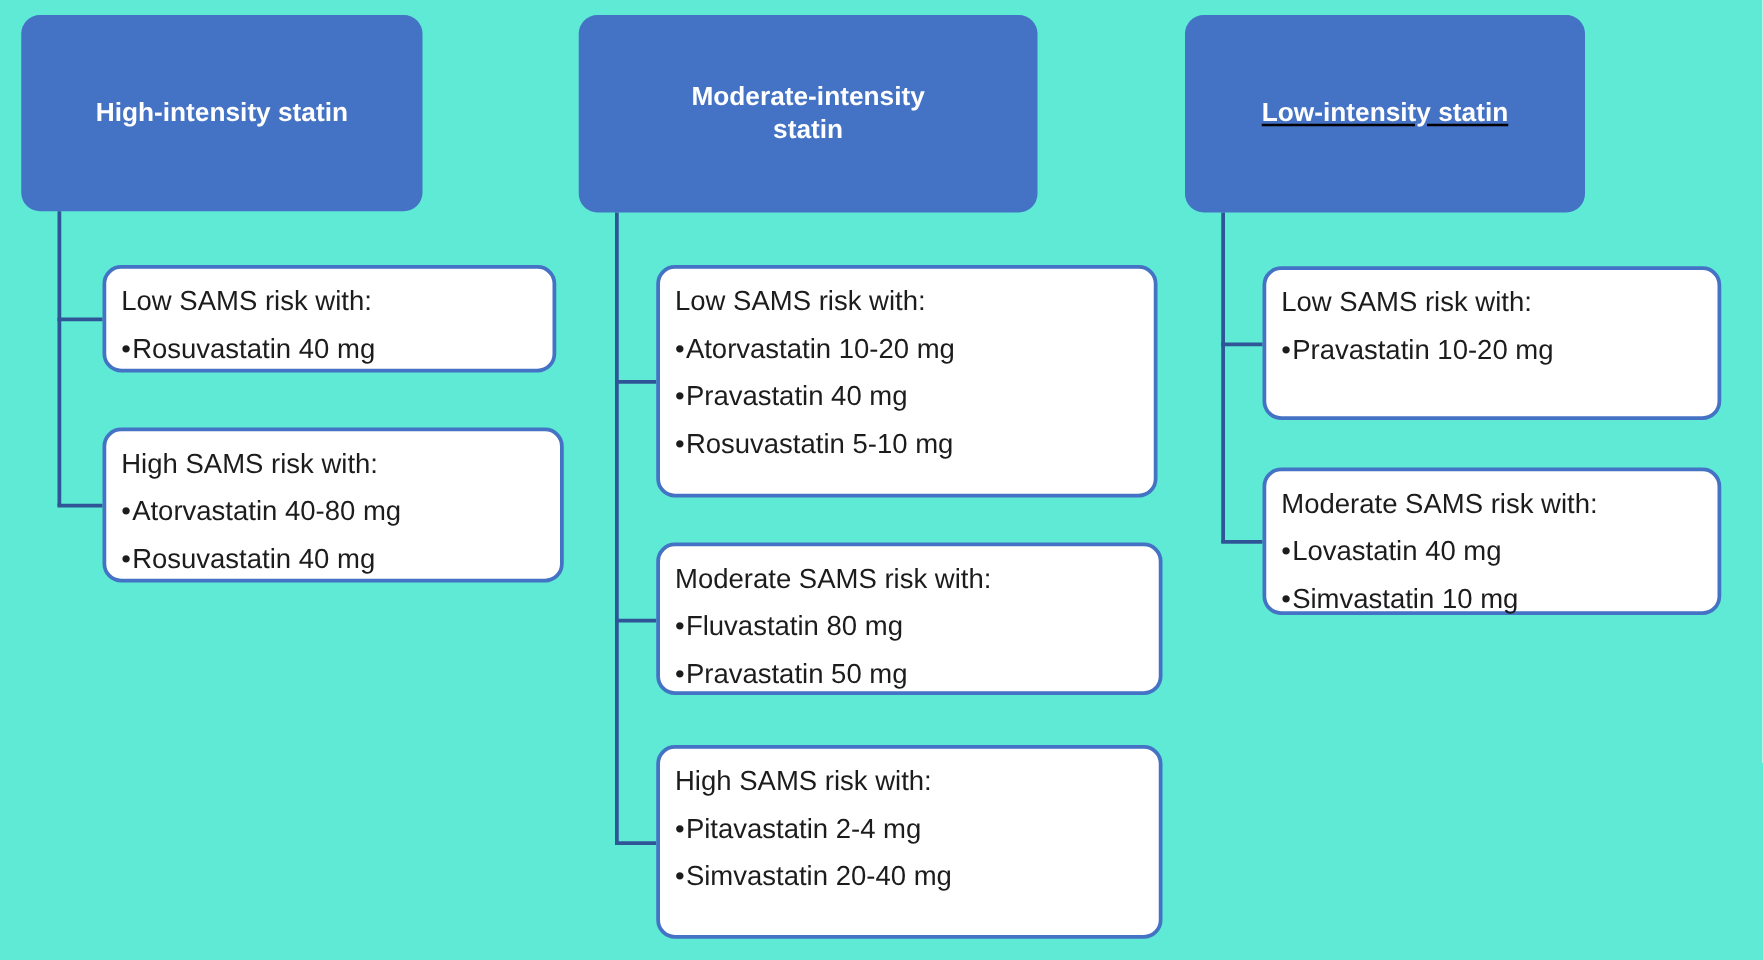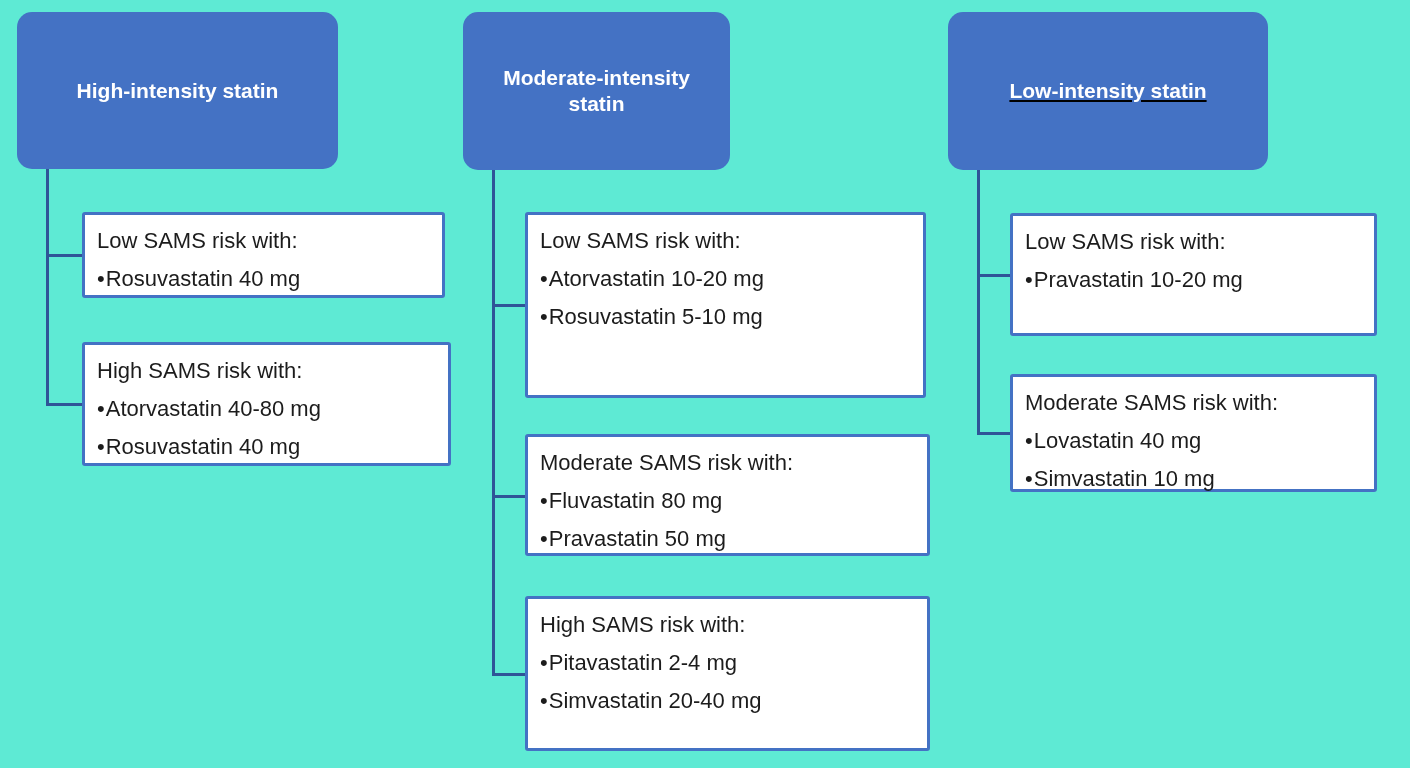--- a/index.html
+++ b/index.html
@@ -28,21 +28,21 @@
     font-weight: bold;
     font-size: 21px;
     line-height: 26px;
     max-width: 225px;
   }
 
   .child-box {
     position: absolute;
     background: #ffffff;
     border: 3px solid #4472c4;
-    border-radius: 3px;
+    border-radius: 15px;
     padding: 7px 6px 0 12px;
     overflow: visible;
   }
   .line {
     font-size: 22px;
     line-height: 38px;
     color: #1c1c1c;
     white-space: nowrap;
   }
   .bullet {
@@ -74,32 +74,33 @@
     <div class="line">Low SAMS risk with:</div>
     <div class="line"><span class="bullet">•</span><span>Rosuvastatin 40 mg</span></div>
   </div>
 
   <div class="child-box" style="left:82px; top:342px; width:369px; height:124px;">
     <div class="line">High SAMS risk with:</div>
     <div class="line"><span class="bullet">•</span><span>Atorvastatin 40-80 mg</span></div>
     <div class="line"><span class="bullet">•</span><span>Rosuvastatin 40 mg</span></div>
   </div>
 
-  <div class="header-box" style="left:463px; top:12px; width:267px; height:158px;">
+  <div class="header-box" style="left:463px; top:12px; width:367px; height:158px;">
     <div class="header-label">Moderate-intensity statin</div>
   </div>
 
   <div class="connector-v" style="left:492px; top:170px; height:505px;"></div>
   <div class="connector-h" style="left:492px; top:304px; width:33px;"></div>
   <div class="connector-h" style="left:492px; top:495px; width:33px;"></div>
   <div class="connector-h" style="left:492px; top:673px; width:33px;"></div>
 
   <div class="child-box" style="left:525px; top:212px; width:401px; height:186px;">
     <div class="line">Low SAMS risk with:</div>
     <div class="line"><span class="bullet">•</span><span>Atorvastatin 10-20 mg</span></div>
+    <div class="line"><span class="bullet">•</span><span>Pravastatin 40 mg</span></div>
     <div class="line"><span class="bullet">•</span><span>Rosuvastatin 5-10 mg</span></div>
   </div>
 
   <div class="child-box" style="left:525px; top:434px; width:405px; height:122px;">
     <div class="line">Moderate SAMS risk with:</div>
     <div class="line"><span class="bullet">•</span><span>Fluvastatin 80 mg</span></div>
     <div class="line"><span class="bullet">•</span><span>Pravastatin 50 mg</span></div>
   </div>
 
   <div class="child-box" style="left:525px; top:596px; width:405px; height:155px;">

